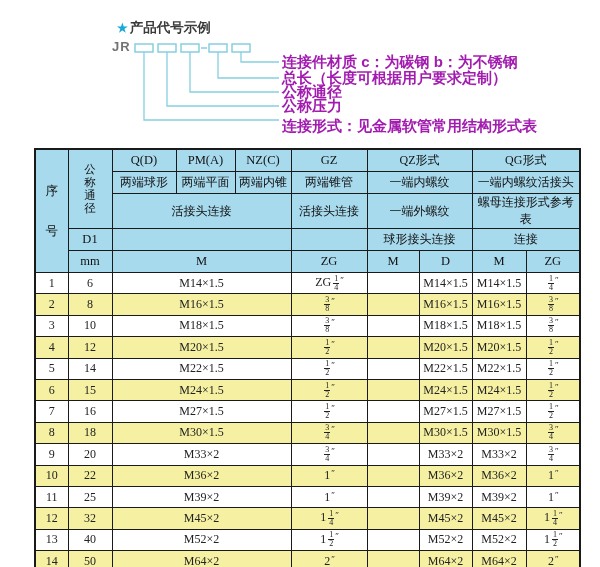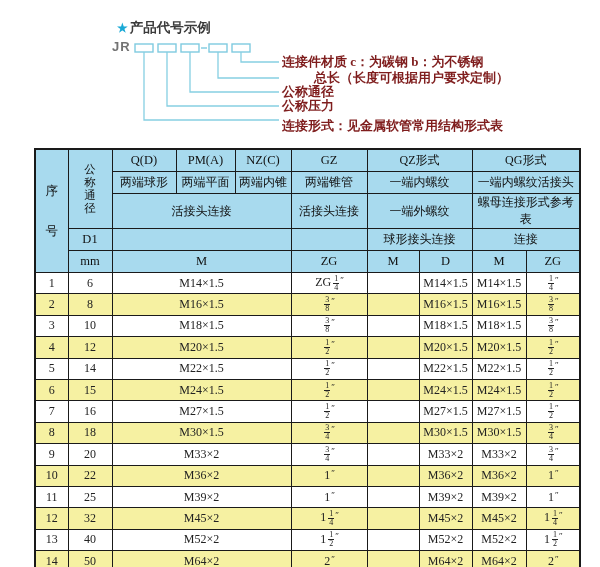--- a/index.html
+++ b/index.html
@@ -15,22 +15,22 @@
     font-family:"Liberation Serif",serif;color:#222;
   }
   
   .diagram{position:absolute;left:0;top:0;width:597px;height:148px;}
   .diagram svg{position:absolute;left:0;top:0;}
   .star-title{position:absolute;left:117px;top:19px;font-family:"Liberation Sans",sans-serif;
     font-weight:bold;font-size:13.5px;color:#3a3a3a;white-space:nowrap;}
   .star-title .star{color:#1aa9d6;margin-right:2px;font-size:12px;}
   .code-prefix{position:absolute;left:112px;top:39px;font-family:"Liberation Sans",sans-serif;
     font-weight:bold;font-size:13px;color:#737373;letter-spacing:1px;}
-  .dlabel{position:absolute;left:282px;font-family:Liberation Serif, serif;font-weight:bold;
-    font-size:13px;line-height:14px;color:#7f1d1d;white-space:nowrap;}
+  .dlabel{position:absolute;left:282px;font-family:Liberation Sans, sans-serif;font-weight:bold;
+    font-size:15px;line-height:14px;color:#a21caf;white-space:nowrap;}
   
   .tbl-title{position:absolute;left:34px;top:122px;font-family:"Liberation Serif",serif;
     font-size:21px;font-weight:bold;font-style:italic;color:#000;letter-spacing:2px;white-space:nowrap;}
   
   .tbl-wrap{position:absolute;left:34px;top:148px;}
   table{border-collapse:collapse;table-layout:fixed;width:545px;border:2px solid var(--border);}
   th,td{border:1px solid var(--border);text-align:center;vertical-align:middle;
     padding:0 1px;font-weight:normal;overflow:hidden;}
   thead th{background:var(--header-bg);font-size:12px;color:#111;height:21px;}
   thead th.lat{font-size:12.5px;margin-left:44px;}
@@ -70,21 +70,21 @@
         <polyline points="167,52 167,106 279,106"></polyline>
         <polyline points="144,52 144,120 279,120"></polyline>
       </g>
     </svg>
     <div class="star-title">
       <span class="star">★</span><span>产品代号示例</span>
     </div>
     <div class="code-prefix">JR</div>
     <div id="diagram-labels">
         <div class="dlabel" style="top: 55px;">连接件材质  c：为碳钢  b：为不锈钢</div>
-        <div class="dlabel" style="top: 71px; margin-left: 32px;">总长（长度可根据用户要求定制）</div>
+        <div class="dlabel" style="top: 71px;">总长（长度可根据用户要求定制）</div>
         <div class="dlabel" style="top: 85px;">公称通径</div>
         <div class="dlabel" style="top: 99px;">公称压力</div>
         <div class="dlabel" style="top: 119px;">连接形式：见金属软管常用结构形式表</div>
       </div>
   </div>
 
 
   <div class="tbl-wrap">
     <table>
       <colgroup>

